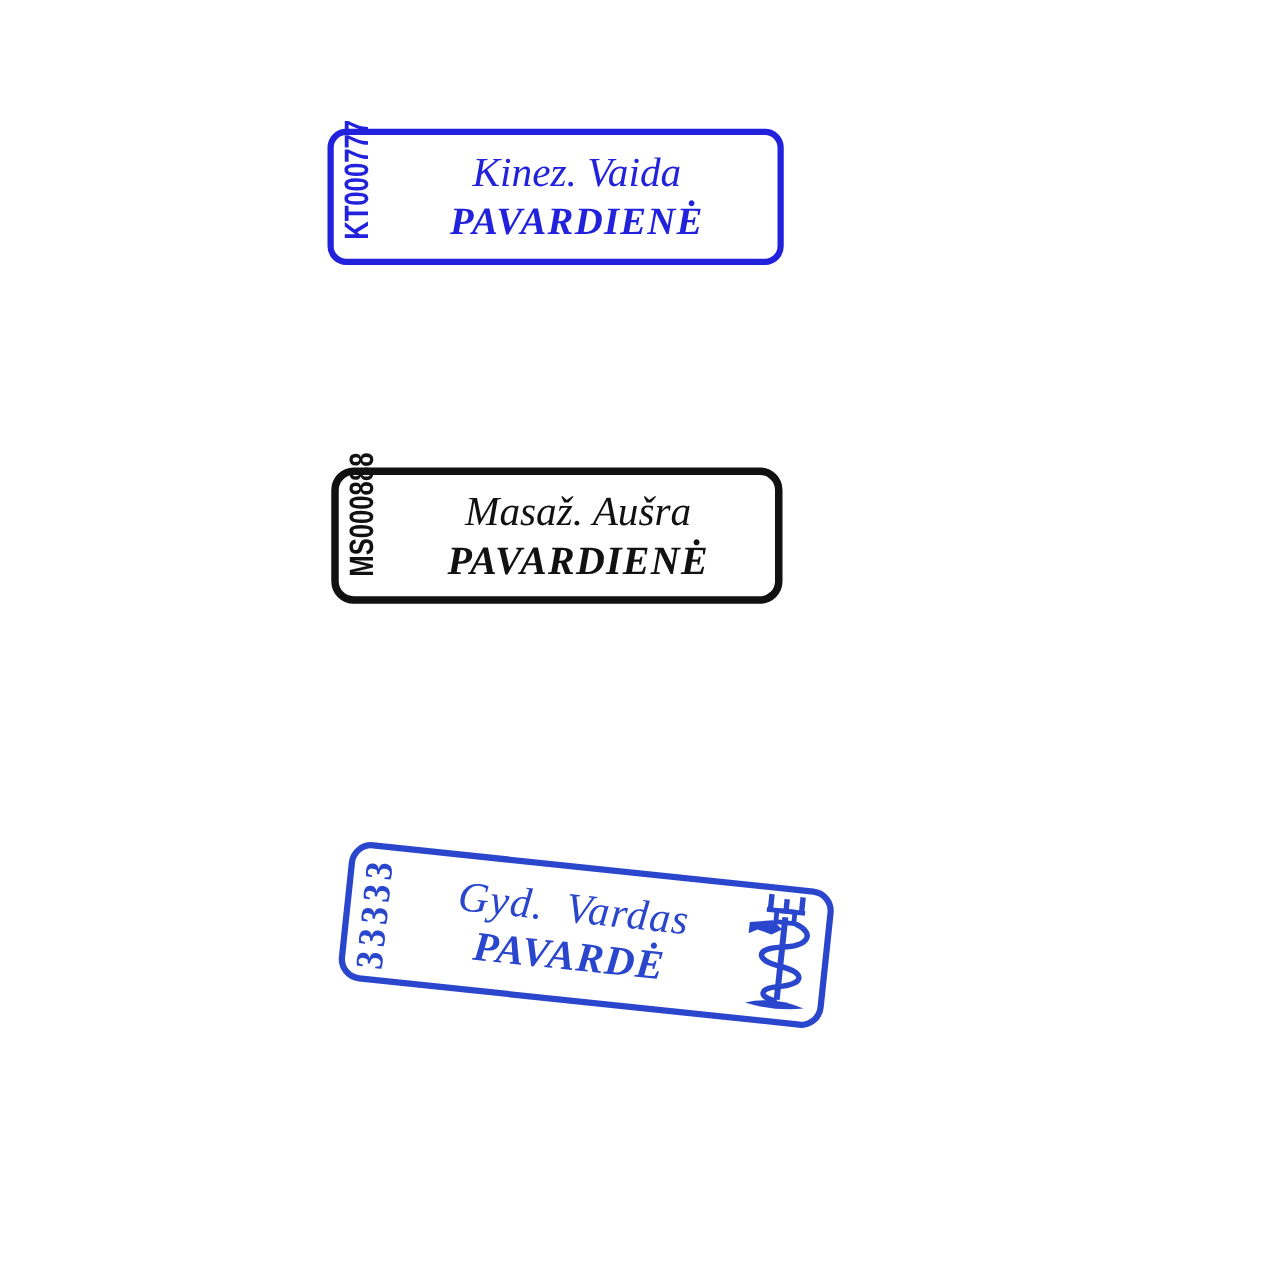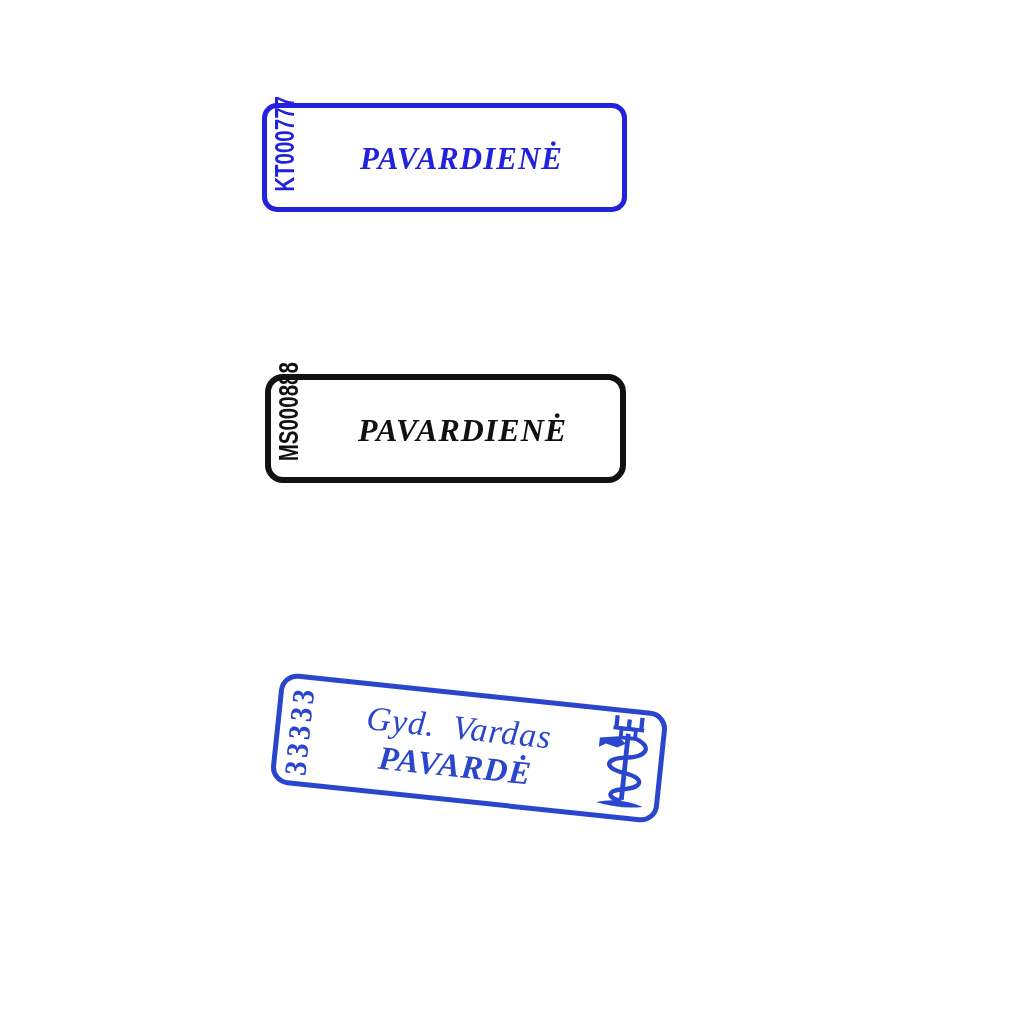--- a/index.html
+++ b/index.html
@@ -131,29 +131,31 @@
   }
 </style>
 </head>
 <body>
 
 <div class="stamp stamp-1">
   <div class="vcode">
     <span>KT000777</span>
   </div>
   <div class="text-block">
+    <div class="name-line">Kinez. Vaida</div>
     <div class="surname-line">PAVARDIENĖ</div>
   </div>
 </div>
 
 <div class="stamp stamp-2">
   <div class="vcode">
     <span>MS000888</span>
   </div>
   <div class="text-block">
+    <div class="name-line">Masaž. Aušra</div>
     <div class="surname-line">PAVARDIENĖ</div>
   </div>
 </div>
 
 <div class="stamp stamp-3">
   <div class="vcode">
     <span>33333</span>
   </div>
   <div class="text-block">
     <div class="name-line">Gyd. Vardas</div>

